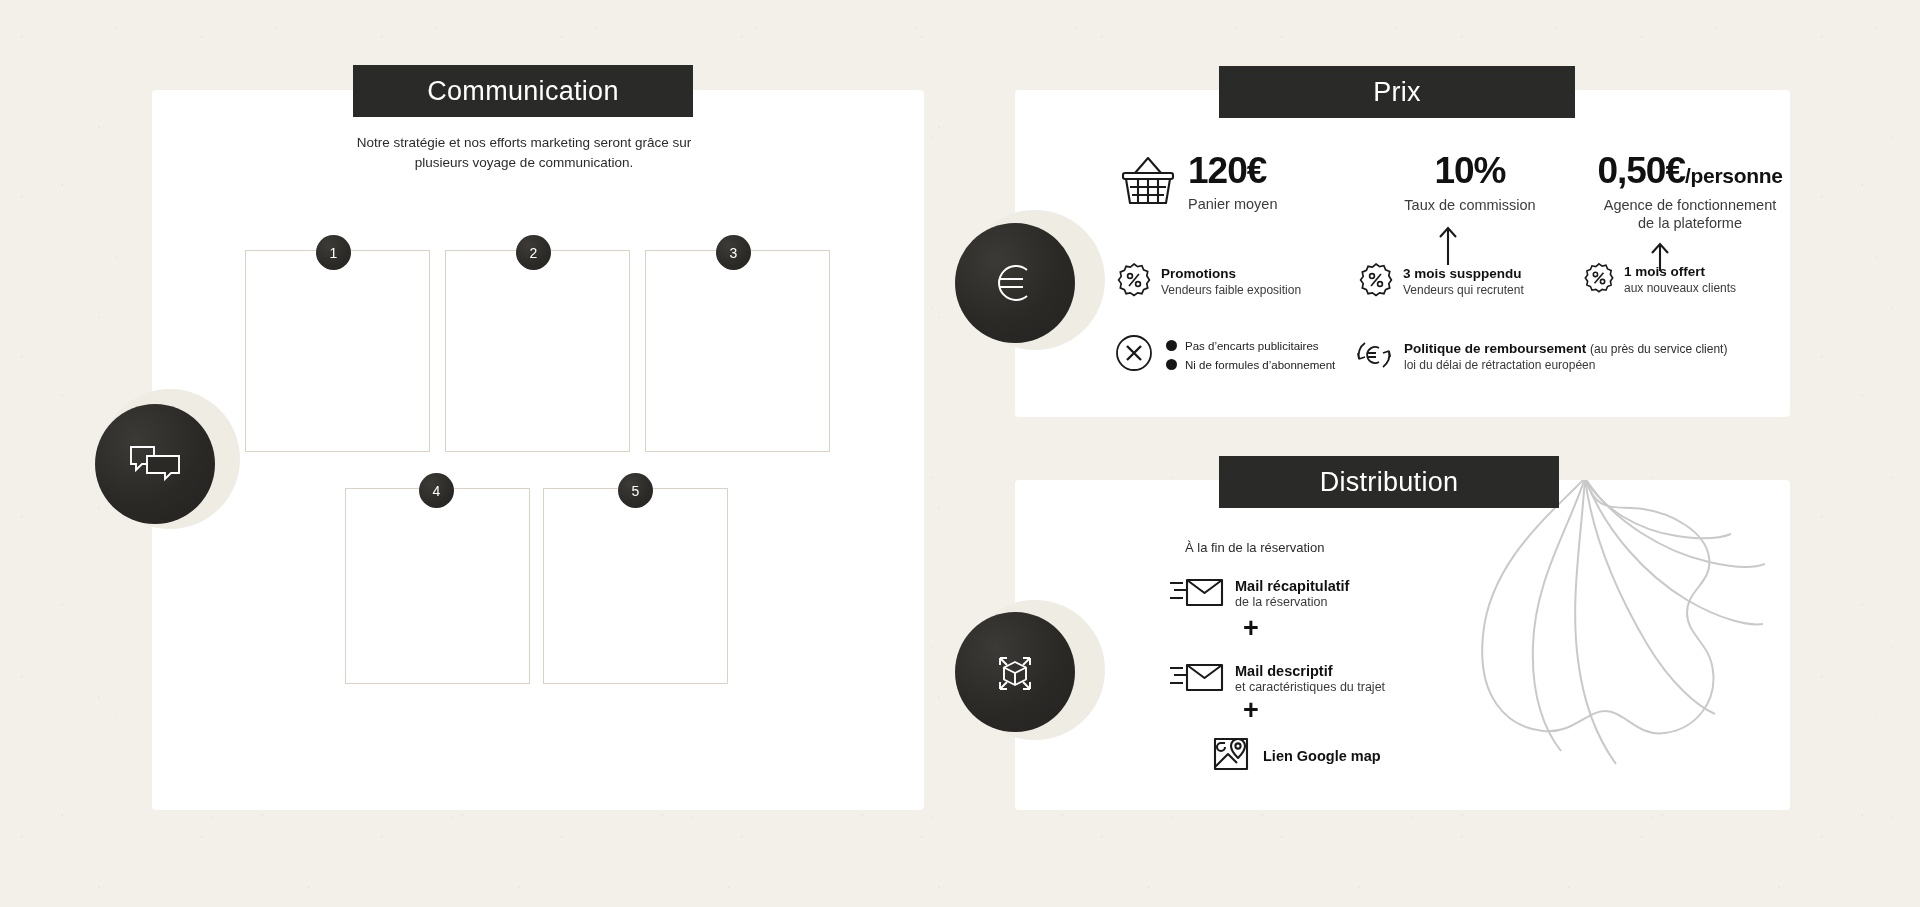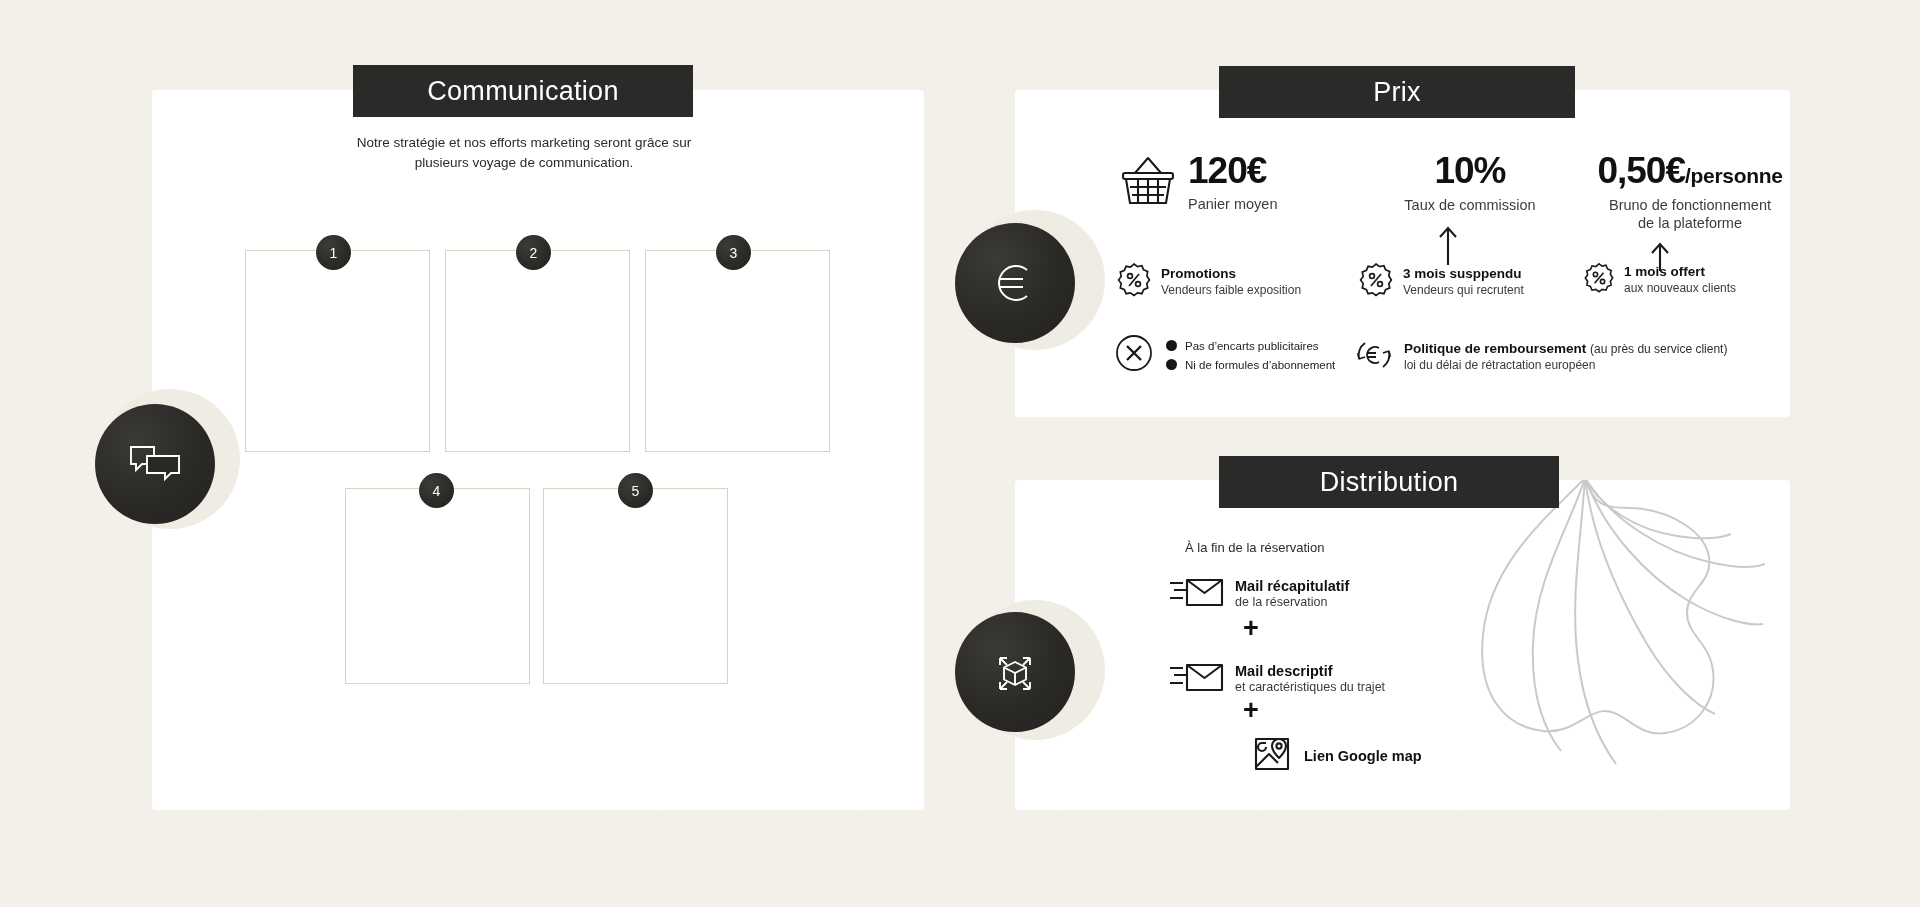--- a/index.html
+++ b/index.html
@@ -229,21 +229,21 @@
 
 <div class="metric" style="left:1350px;top:152px;width:240px;text-align:center;">
   <div class="big">10%</div>
   <div class="cap" style="margin-top:7px;">Taux de commission</div>
 </div>
 
 <div class="metric" style="left:1540px;top:152px;width:300px;text-align:center;">
   <div class="big">
     <span>0,50€</span><span class="unit">/personne</span>
   </div>
-  <div class="cap" style="margin-top:7px;">Bruno de fonctionnement</div>
+  <div class="cap" style="margin-top:7px;">Agence de fonctionnement</div>
   <div class="cap">de la plateforme</div>
 </div>
 
 <div class="arrowup" style="left:1437px;top:224px;">
   <svg width="22" height="42" viewBox="0 0 22 42" fill="none" stroke="#1a1a1a" stroke-width="2.1">
     <path d="M11 41V4M3 13l8-9 8 9"></path>
   </svg>
 </div>
 <div class="arrowup" style="left:1649px;top:240px;">
   <svg width="22" height="32" viewBox="0 0 22 32" fill="none" stroke="#1a1a1a" stroke-width="2.1">
@@ -393,21 +393,21 @@
     </svg>
   </span>
   <span>
     <div class="ttl" style="font-size:14.5px;">Mail descriptif</div>
     <div class="sml" style="font-size:12.5px;">et caractéristiques du trajet</div>
   </span>
 </div>
 
 <div class="plus" style="left:1243px;top:697px;">+</div>
 
-<div class="drow" style="left:1252px;top:735px;gap:12px;">
+<div class="drow" style="left:1211px;top:735px;gap:12px;">
   <span>
     <svg width="40" height="38" viewBox="0 0 40 38" fill="none" stroke="#1a1a1a" stroke-width="2.1" stroke-linejoin="round">
       <rect x="4" y="4" width="32" height="30"></rect>
       <path d="M4 32l13-13 9 9"></path>
       <path d="M14 12a4 4 0 0 1-4 4 4 4 0 0 1 0-8h4"></path>
       <path d="M27 4c-4 0-7 3-7 7 0 5 7 12 7 12s7-7 7-12c0-4-3-7-7-7z" fill="#ffffff"></path>
       <circle cx="27" cy="11" r="2.6"></circle>
     </svg>
   </span>
   <span class="ttl" style="font-size:14.5px;">Lien Google map</span>

